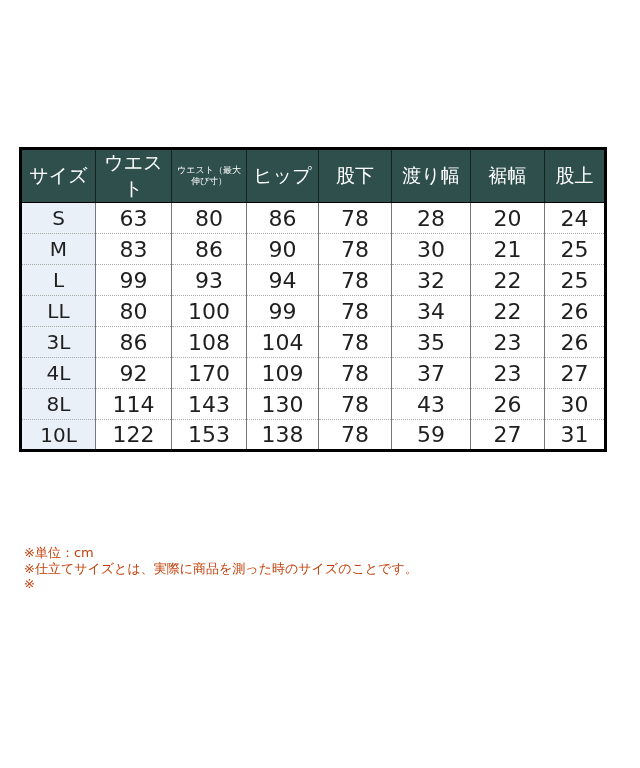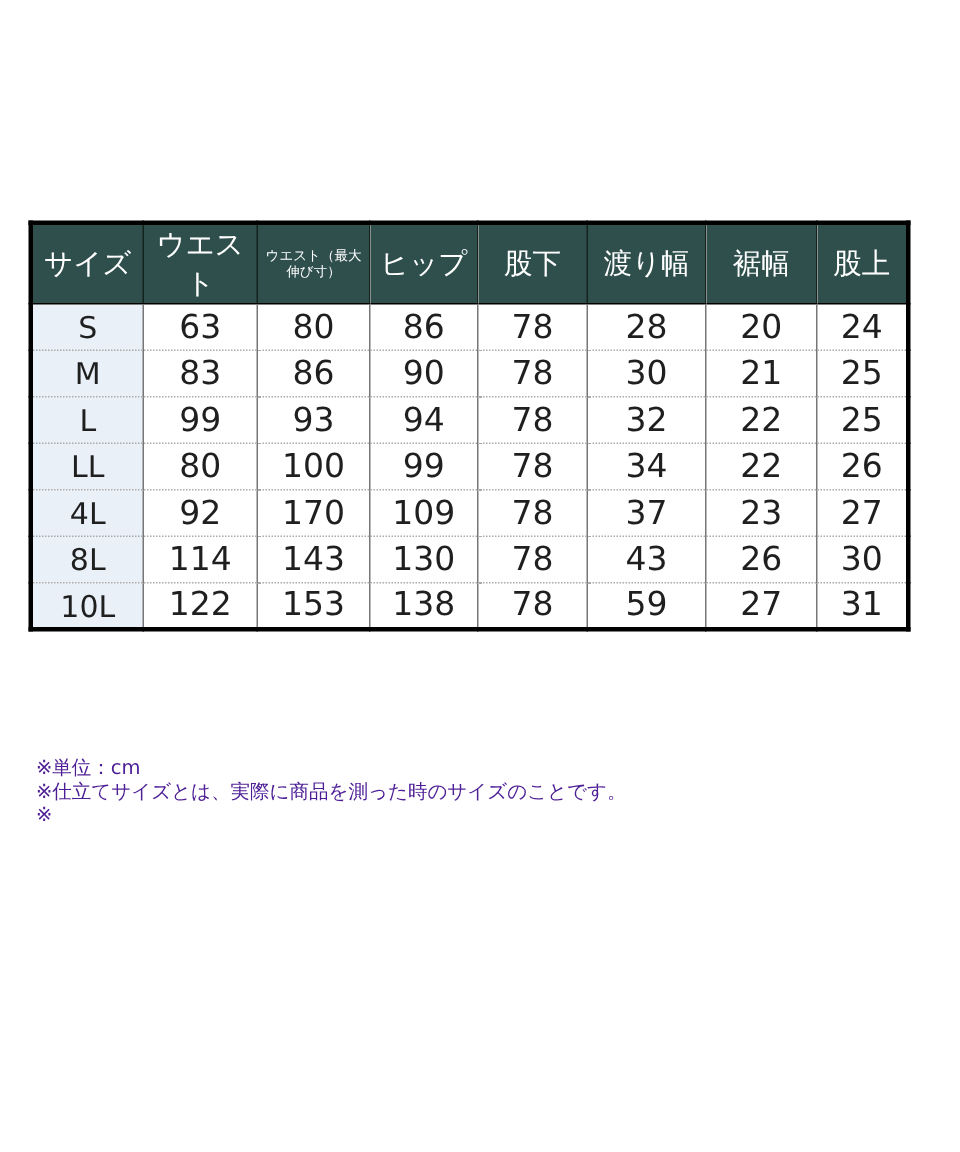--- a/index.html
+++ b/index.html
@@ -65,24 +65,24 @@
   }
   table.size-table td:first-child {
     border-left: none;
     background: #e9f0f8;
     font-size: 20px;
   }
   table.size-table tbody tr:first-child td { border-top: none; }
   .notes {
     position: absolute;
     left: 24px;
-    top: 505px;
+    top: 545px;
     font-size: 13px;
     line-height: 15.5px;
-    color: #4c1d95;
+    color: #c2410c;
     white-space: nowrap;
   }
 </style>
 </head>
 <body>
 
 <div class="size-table-wrap">
   <table class="size-table">
     <colgroup>
       <col class="c0">
@@ -141,20 +141,30 @@
           <td>LL</td>
           <td>80</td>
           <td>100</td>
           <td>99</td>
           <td>78</td>
           <td>34</td>
           <td>22</td>
           <td>26</td>
         </tr>
         <tr>
+          <td>3L</td>
+          <td>86</td>
+          <td>108</td>
+          <td>104</td>
+          <td>78</td>
+          <td>35</td>
+          <td>23</td>
+          <td>26</td>
+        </tr>
+        <tr>
           <td>4L</td>
           <td>92</td>
           <td>170</td>
           <td>109</td>
           <td>78</td>
           <td>37</td>
           <td>23</td>
           <td>27</td>
         </tr>
         <tr>

